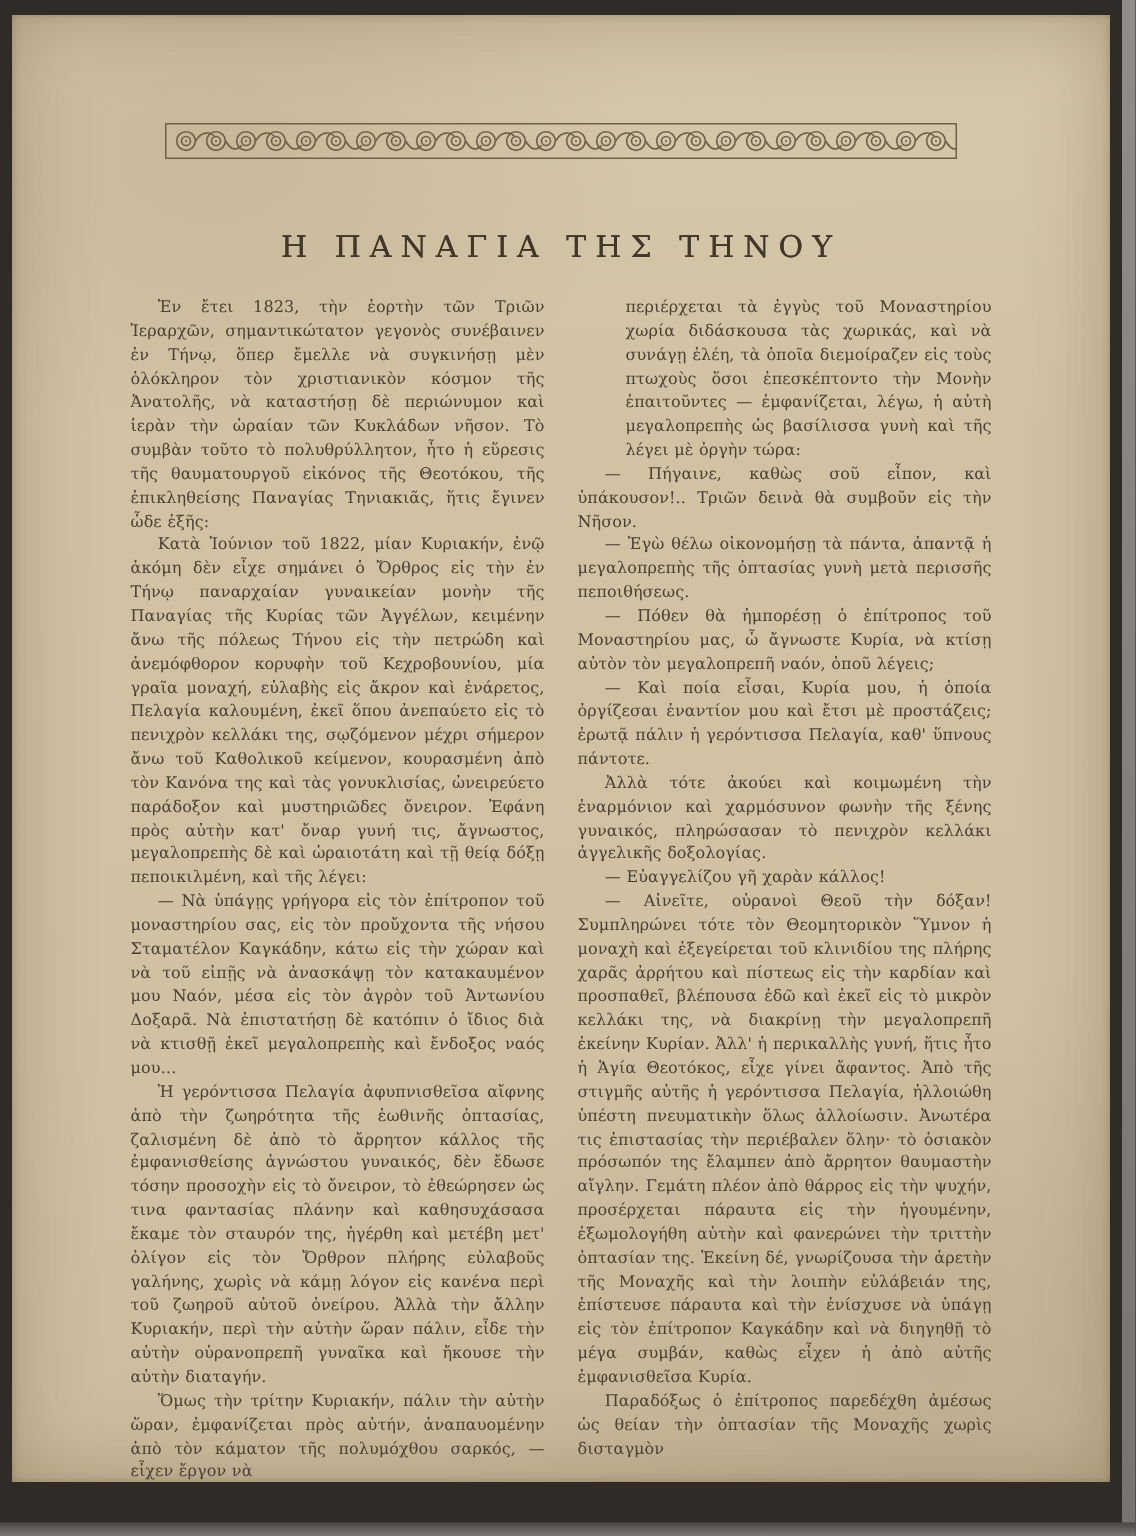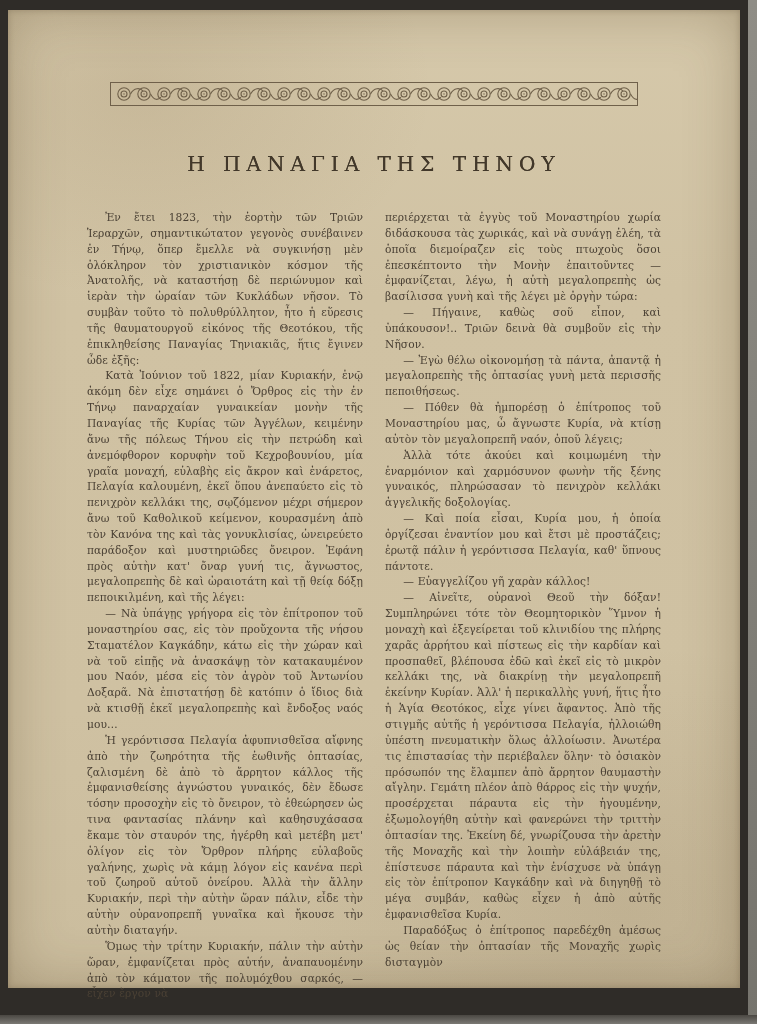--- a/index.html
+++ b/index.html
@@ -22,21 +22,21 @@
       radial-gradient(ellipse 420px 300px at 18% 8%, rgba(120,95,60,.14), rgba(0,0,0,0) 70%),
       radial-gradient(ellipse 500px 380px at 85% 92%, rgba(110,88,55,.12), rgba(0,0,0,0) 70%),
       linear-gradient(178deg,#d6c9ab 0%,#d0c2a3 30%,#cfc1a2 70%,#cabc9d 100%);
     box-shadow:inset 0 0 55px rgba(80,60,30,.30), inset 0 0 6px rgba(60,45,25,.25);
   }
   .ornament{
     margin:72px auto 0 auto;
     width:528px;height:24px;
   }
   .title{
-    margin:46px auto 34px auto;
+    margin:46px auto 21px auto;
     text-align:center;
     font-size:20px;
     font-weight:normal;
     letter-spacing:6px;
     color:#42382a;
     text-shadow:0 0 .4px #42382a;
   }
   .text-block{
     width:574px;margin:0 auto;
     display:flex;gap:22px;
@@ -45,21 +45,21 @@
   .para{
     margin:0;
     font-size:10.7px;
     line-height:15.85px;
     text-align:justify;
     text-indent:1.7em;
     color:#4a4034;
     letter-spacing:.05px;
     word-spacing:.3px;
   }
-  .para.no-indent{text-indent:0;}
+  .para.no-indent{text-indent:0;margin-left:32px;}
 </style>
 </head>
 <body>
 
 <div class="edge-right"></div>
 <div class="edge-bottom"></div>
 
 <div class="paper">
 
   <div class="ornament">
@@ -101,21 +101,21 @@
       <p class="para">Κατὰ Ἰούνιον τοῦ 1822, μίαν Κυριακήν, ἐνῷ ἀκόμη δὲν εἶχε σημάνει ὁ Ὄρθρος εἰς τὴν ἐν Τήνῳ παναρχαίαν γυναικείαν μονὴν τῆς Παναγίας τῆς Κυρίας τῶν Ἀγγέλων, κειμένην ἄνω τῆς πόλεως Τήνου εἰς τὴν πετρώδη καὶ ἀνεμόφθορον κορυφὴν τοῦ Κεχροβουνίου, μία γραῖα μοναχή, εὐλαβὴς εἰς ἄκρον καὶ ἐνάρετος, Πελαγία καλουμένη, ἐκεῖ ὅπου ἀνεπαύετο εἰς τὸ πενιχρὸν κελλάκι της, σῳζόμενον μέχρι σήμερον ἄνω τοῦ Καθολικοῦ κείμενον, κουρασμένη ἀπὸ τὸν Κανόνα της καὶ τὰς γονυκλισίας, ὠνειρεύετο παράδοξον καὶ μυστηριῶδες ὄνειρον. Ἐφάνη πρὸς αὐτὴν κατ' ὄναρ γυνή τις, ἄγνωστος, μεγαλοπρεπὴς δὲ καὶ ὡραιοτάτη καὶ τῇ θείᾳ δόξῃ πεποικιλμένη, καὶ τῆς λέγει:</p>
       <p class="para">— Νὰ ὑπάγῃς γρήγορα εἰς τὸν ἐπίτροπον τοῦ μοναστηρίου σας, εἰς τὸν προὔχοντα τῆς νήσου Σταματέλον Καγκάδην, κάτω εἰς τὴν χώραν καὶ νὰ τοῦ εἰπῇς νὰ ἀνασκάψῃ τὸν κατακαυμένον μου Ναόν, μέσα εἰς τὸν ἀγρὸν τοῦ Ἀντωνίου Δοξαρᾶ. Νὰ ἐπιστατήσῃ δὲ κατόπιν ὁ ἴδιος διὰ νὰ κτισθῇ ἐκεῖ μεγαλοπρεπὴς καὶ ἔνδοξος ναός μου…</p>
       <p class="para">Ἡ γερόντισσα Πελαγία ἀφυπνισθεῖσα αἴφνης ἀπὸ τὴν ζωηρότητα τῆς ἑωθινῆς ὀπτασίας, ζαλισμένη δὲ ἀπὸ τὸ ἄρρητον κάλλος τῆς ἐμφανισθείσης ἀγνώστου γυναικός, δὲν ἔδωσε τόσην προσοχὴν εἰς τὸ ὄνειρον, τὸ ἐθεώρησεν ὡς τινα φαντασίας πλάνην καὶ καθησυχάσασα ἔκαμε τὸν σταυρόν της, ἠγέρθη καὶ μετέβη μετ' ὀλίγον εἰς τὸν Ὄρθρον πλήρης εὐλαβοῦς γαλήνης, χωρὶς νὰ κάμῃ λόγον εἰς κανένα περὶ τοῦ ζωηροῦ αὐτοῦ ὀνείρου. Ἀλλὰ τὴν ἄλλην Κυριακήν, περὶ τὴν αὐτὴν ὥραν πάλιν, εἶδε τὴν αὐτὴν οὐρανοπρεπῆ γυναῖκα καὶ ἤκουσε τὴν αὐτὴν διαταγήν.</p>
       <p class="para">Ὅμως τὴν τρίτην Κυριακήν, πάλιν τὴν αὐτὴν ὥραν, ἐμφανίζεται πρὸς αὐτήν, ἀναπαυομένην ἀπὸ τὸν κάματον τῆς πολυμόχθου σαρκός, — εἶχεν ἔργον νὰ</p>
     </div>
     <div class="col">
       <p class="para no-indent">περιέρχεται τὰ ἐγγὺς τοῦ Μοναστηρίου χωρία διδάσκουσα τὰς χωρικάς, καὶ νὰ συνάγῃ ἐλέη, τὰ ὁποῖα διεμοίραζεν εἰς τοὺς πτωχοὺς ὅσοι ἐπεσκέπτοντο τὴν Μονὴν ἐπαιτοῦντες — ἐμφανίζεται, λέγω, ἡ αὐτὴ μεγαλοπρεπὴς ὡς βασίλισσα γυνὴ καὶ τῆς λέγει μὲ ὀργὴν τώρα:</p>
       <p class="para">— Πήγαινε, καθὼς σοῦ εἶπον, καὶ ὑπάκουσον!.. Τριῶν δεινὰ θὰ συμβοῦν εἰς τὴν Νῆσον.</p>
       <p class="para">— Ἐγὼ θέλω οἰκονομήσῃ τὰ πάντα, ἀπαντᾷ ἡ μεγαλοπρεπὴς τῆς ὀπτασίας γυνὴ μετὰ περισσῆς πεποιθήσεως.</p>
       <p class="para">— Πόθεν θὰ ἠμπορέσῃ ὁ ἐπίτροπος τοῦ Μοναστηρίου μας, ὦ ἄγνωστε Κυρία, νὰ κτίσῃ αὐτὸν τὸν μεγαλοπρεπῆ ναόν, ὁποῦ λέγεις;</p>
+      <p class="para">— Καὶ ποία εἶσαι, Κυρία μου, ἡ ὁποία ὀργίζεσαι ἐναντίον μου καὶ ἔτσι μὲ προστάζεις; ἐρωτᾷ πάλιν ἡ γερόντισσα Πελαγία, καθ' ὕπνους πάντοτε.</p>
       <p class="para">Ἀλλὰ τότε ἀκούει καὶ κοιμωμένη τὴν ἐναρμόνιον καὶ χαρμόσυνον φωνὴν τῆς ξένης γυναικός, πληρώσασαν τὸ πενιχρὸν κελλάκι ἀγγελικῆς δοξολογίας.</p>
-      <p class="para">— Καὶ ποία εἶσαι, Κυρία μου, ἡ ὁποία ὀργίζεσαι ἐναντίον μου καὶ ἔτσι μὲ προστάζεις; ἐρωτᾷ πάλιν ἡ γερόντισσα Πελαγία, καθ' ὕπνους πάντοτε.</p>
       <p class="para">— Εὐαγγελίζου γῆ χαρὰν κάλλος!</p>
       <p class="para">— Αἰνεῖτε, οὐρανοὶ Θεοῦ τὴν δόξαν! Συμπληρώνει τότε τὸν Θεομητορικὸν Ὕμνον ἡ μοναχὴ καὶ ἐξεγείρεται τοῦ κλινιδίου της πλήρης χαρᾶς ἀρρήτου καὶ πίστεως εἰς τὴν καρδίαν καὶ προσπαθεῖ, βλέπουσα ἐδῶ καὶ ἐκεῖ εἰς τὸ μικρὸν κελλάκι της, νὰ διακρίνῃ τὴν μεγαλοπρεπῆ ἐκείνην Κυρίαν. Ἀλλ' ἡ περικαλλὴς γυνή, ἥτις ἦτο ἡ Ἁγία Θεοτόκος, εἶχε γίνει ἄφαντος. Ἀπὸ τῆς στιγμῆς αὐτῆς ἡ γερόντισσα Πελαγία, ἠλλοιώθη ὑπέστη πνευματικὴν ὅλως ἀλλοίωσιν. Ἀνωτέρα τις ἐπιστασίας τὴν περιέβαλεν ὅλην· τὸ ὁσιακὸν πρόσωπόν της ἔλαμπεν ἀπὸ ἄρρητον θαυμαστὴν αἴγλην. Γεμάτη πλέον ἀπὸ θάρρος εἰς τὴν ψυχήν, προσέρχεται πάραυτα εἰς τὴν ἡγουμένην, ἐξωμολογήθη αὐτὴν καὶ φανερώνει τὴν τριττὴν ὀπτασίαν της. Ἐκείνη δέ, γνωρίζουσα τὴν ἀρετὴν τῆς Μοναχῆς καὶ τὴν λοιπὴν εὐλάβειάν της, ἐπίστευσε πάραυτα καὶ τὴν ἐνίσχυσε νὰ ὑπάγῃ εἰς τὸν ἐπίτροπον Καγκάδην καὶ νὰ διηγηθῇ τὸ μέγα συμβάν, καθὼς εἶχεν ἡ ἀπὸ αὐτῆς ἐμφανισθεῖσα Κυρία.</p>
       <p class="para">Παραδόξως ὁ ἐπίτροπος παρεδέχθη ἀμέσως ὡς θείαν τὴν ὀπτασίαν τῆς Μοναχῆς χωρὶς δισταγμὸν</p>
     </div>
   </div>
 
 </div>
 
 </body></html>

